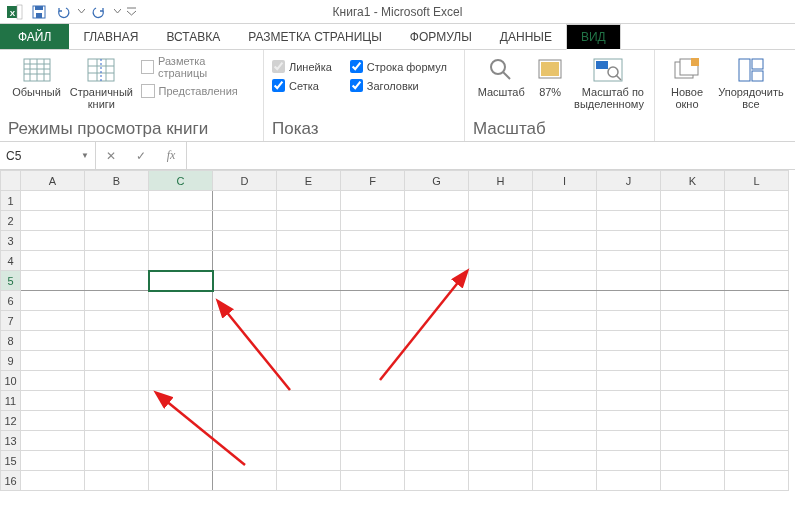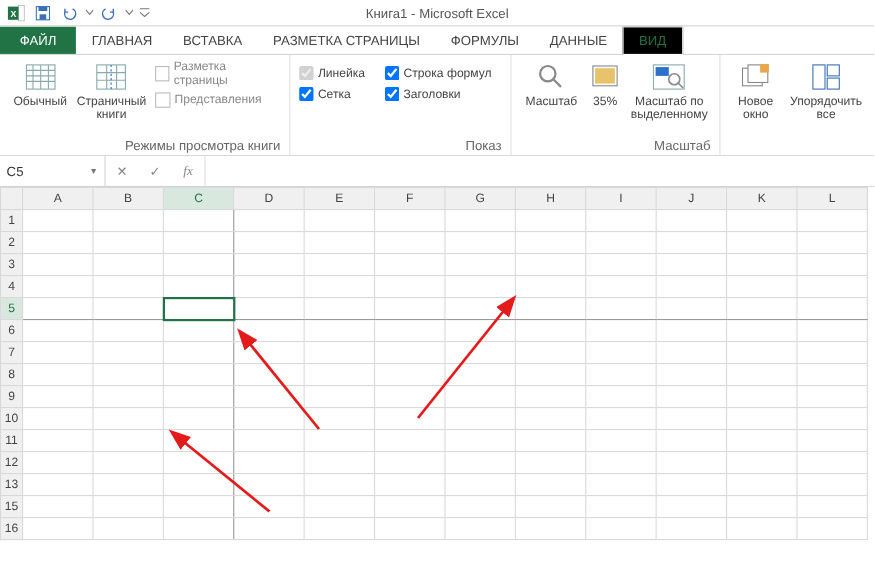--- a/index.html
+++ b/index.html
@@ -7,21 +7,21 @@
   .titlebar { height: 24px; background: #fff; display: flex; align-items: center; border-bottom: 1px solid #d4d4d4; font-size: 11px; position: relative; }
   .titlebar .left { display: flex; align-items: center; padding-left: 4px; gap: 2px; }
   .titlebar .center { position: absolute; left: 50%; transform: translateX(-50%); color: #555; font-size: 12px; }
   .icon-btn { width: 22px; height: 22px; display: flex; align-items: center; justify-content: center; cursor: pointer; }
   .ribbon-tabs { height: 26px; background: #fff; display: flex; align-items: stretch; border-bottom: 1px solid #d4d4d4; font-size: 12px; }
   .ribbon-tab { padding: 0 14px; display: flex; align-items: center; cursor: pointer; color: #444; }
   .ribbon-tab.file { background: #217346; color: #fff; padding: 10px 18px; font-size: 12px; }
   .ribbon-tab.active { border: 1px solid #d4d4d4; border-bottom: 1px solid #fff; background: #000000; color: #217346; margin-bottom: -1px; }
   .ribbon { background: #fff; border-bottom: 1px solid #d4d4d4; display: flex; height: 92px; }
   .group { border-right: 1px solid #e0e0e0; padding: 4px 8px 2px; display: flex; flex-direction: column; justify-content: space-between; }
-  .group .label { text-align: right; font-size: 12px; color: #666; padding-top: 2px; }
+  .group .label { text-align: left; font-size: 17px; color: #666; padding-top: 2px; }
   .group .body { display: flex; align-items: flex-start; gap: 4px; flex: 1; }
   .views .body { gap: 2px; }
   .big-btn { display: flex; flex-direction: column; align-items: center; width: 60px; font-size: 11px; color: #444; cursor: pointer; padding: 2px; }
   .big-btn .ic { width: 32px; height: 28px; margin-bottom: 2px; display: flex; align-items: center; justify-content: center; }
   .small-list { display: flex; flex-direction: column; gap: 3px; font-size: 11px; color: #888; }
   .small-item { display: flex; align-items: center; gap: 4px; cursor: pointer; padding: 1px 3px; }
   .small-item .sq { width: 14px; height: 14px; border: 1px solid #bbb; display: inline-block; }
   .check { display: flex; align-items: center; gap: 4px; font-size: 11px; color: #444; cursor: pointer; }
   .check input { width: 13px; height: 13px; }
   .show .body { gap: 18px; padding-top:6px;}
@@ -190,32 +190,32 @@
           </div>
         <span>Масштаб</span>
       </div>
       <div class="big-btn" style="width:44px;">
         <div class="ic">
             <svg width="26" height="24">
               <rect x="2" y="2" width="22" height="18" fill="#fff" stroke="#888"></rect>
               <rect x="4" y="4" width="18" height="14" fill="#e8c36b"></rect>
             </svg>
           </div>
-        <span>35%</span>
+        <span>87%</span>
       </div>
       <div class="big-btn" style="width:80px;">
         <div class="ic">
             <svg width="30" height="24">
               <rect x="1" y="1" width="28" height="22" fill="#fff" stroke="#8aa"></rect>
               <rect x="3" y="3" width="12" height="8" fill="#2a72c8"></rect>
               <circle cx="20" cy="14" r="5" fill="none" stroke="#888" stroke-width="1.5"></circle>
               <line x1="23" y1="17" x2="28" y2="22" stroke="#888" stroke-width="1.5"></line>
             </svg>
           </div>
-        <span style="text-align:center;">Масштаб по выделенному</span>
+        <span style="text-align:right;">Масштаб по выделенному</span>
       </div>
     </div>
     <div class="label">Масштаб</div>
   </div>
 
   <div class="group" style="border-right:none;">
     <div class="body">
       <div class="big-btn" style="width:48px;">
         <div class="ic">
             <svg width="26" height="24">

